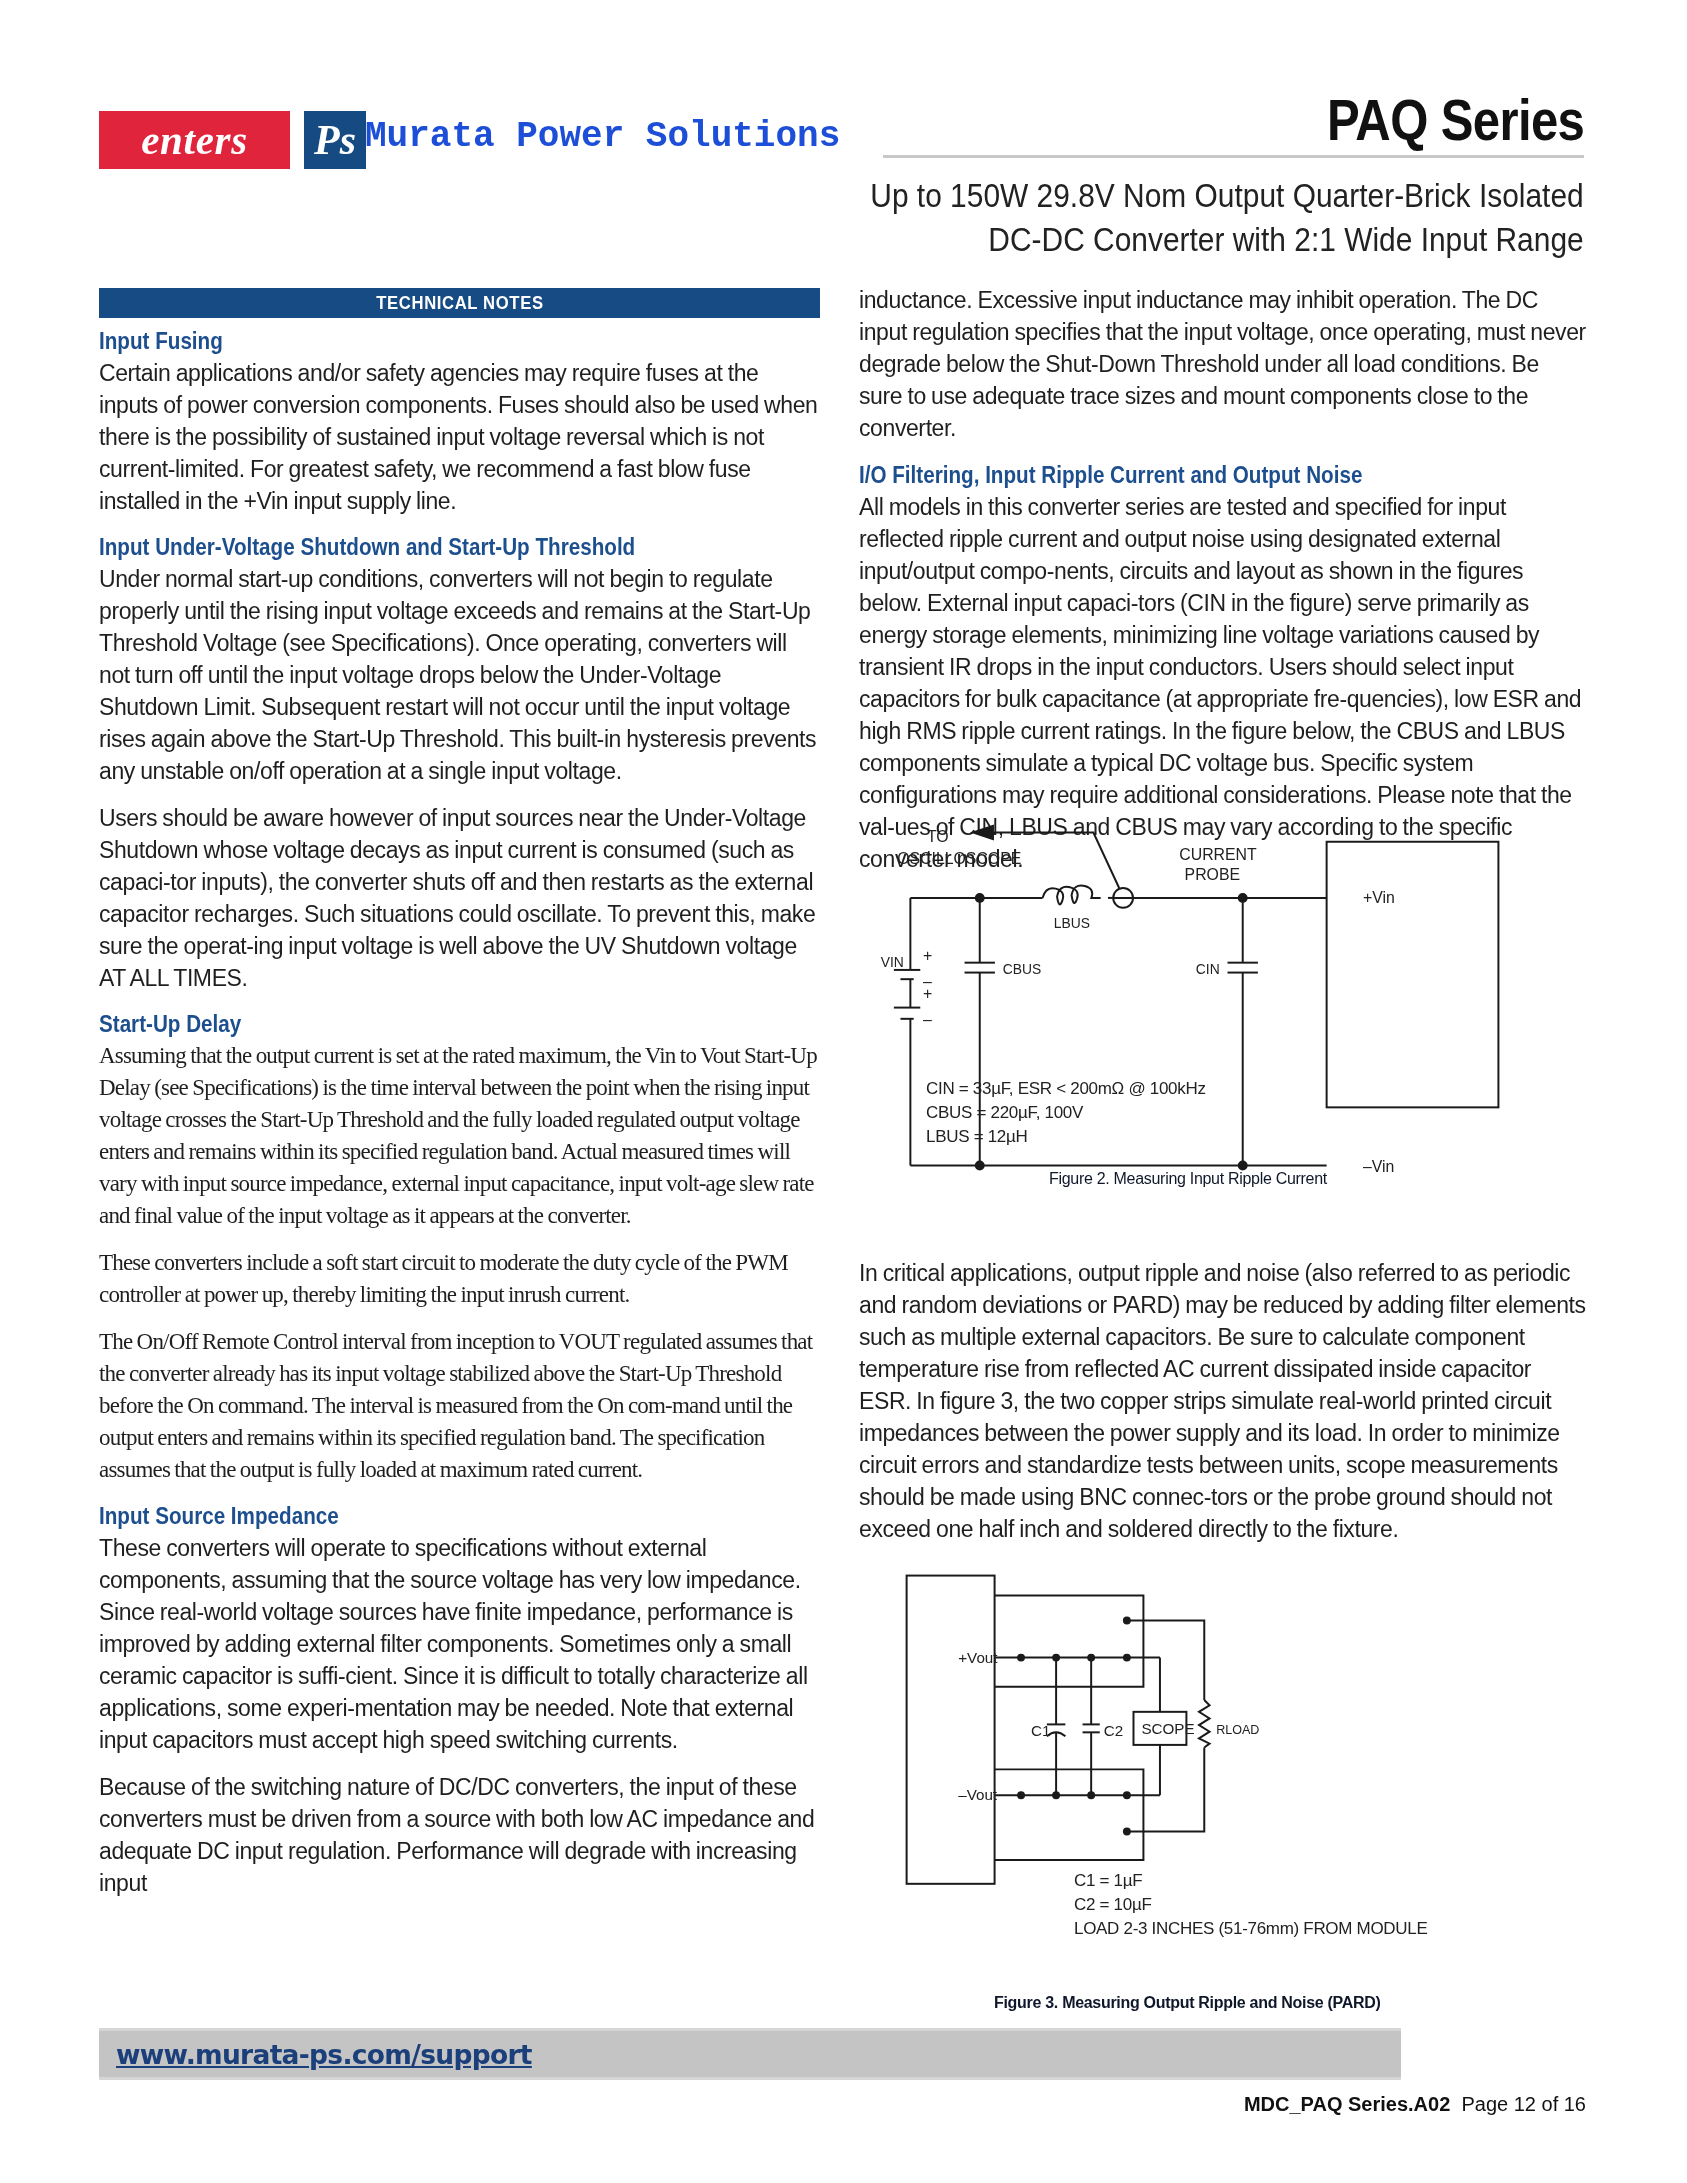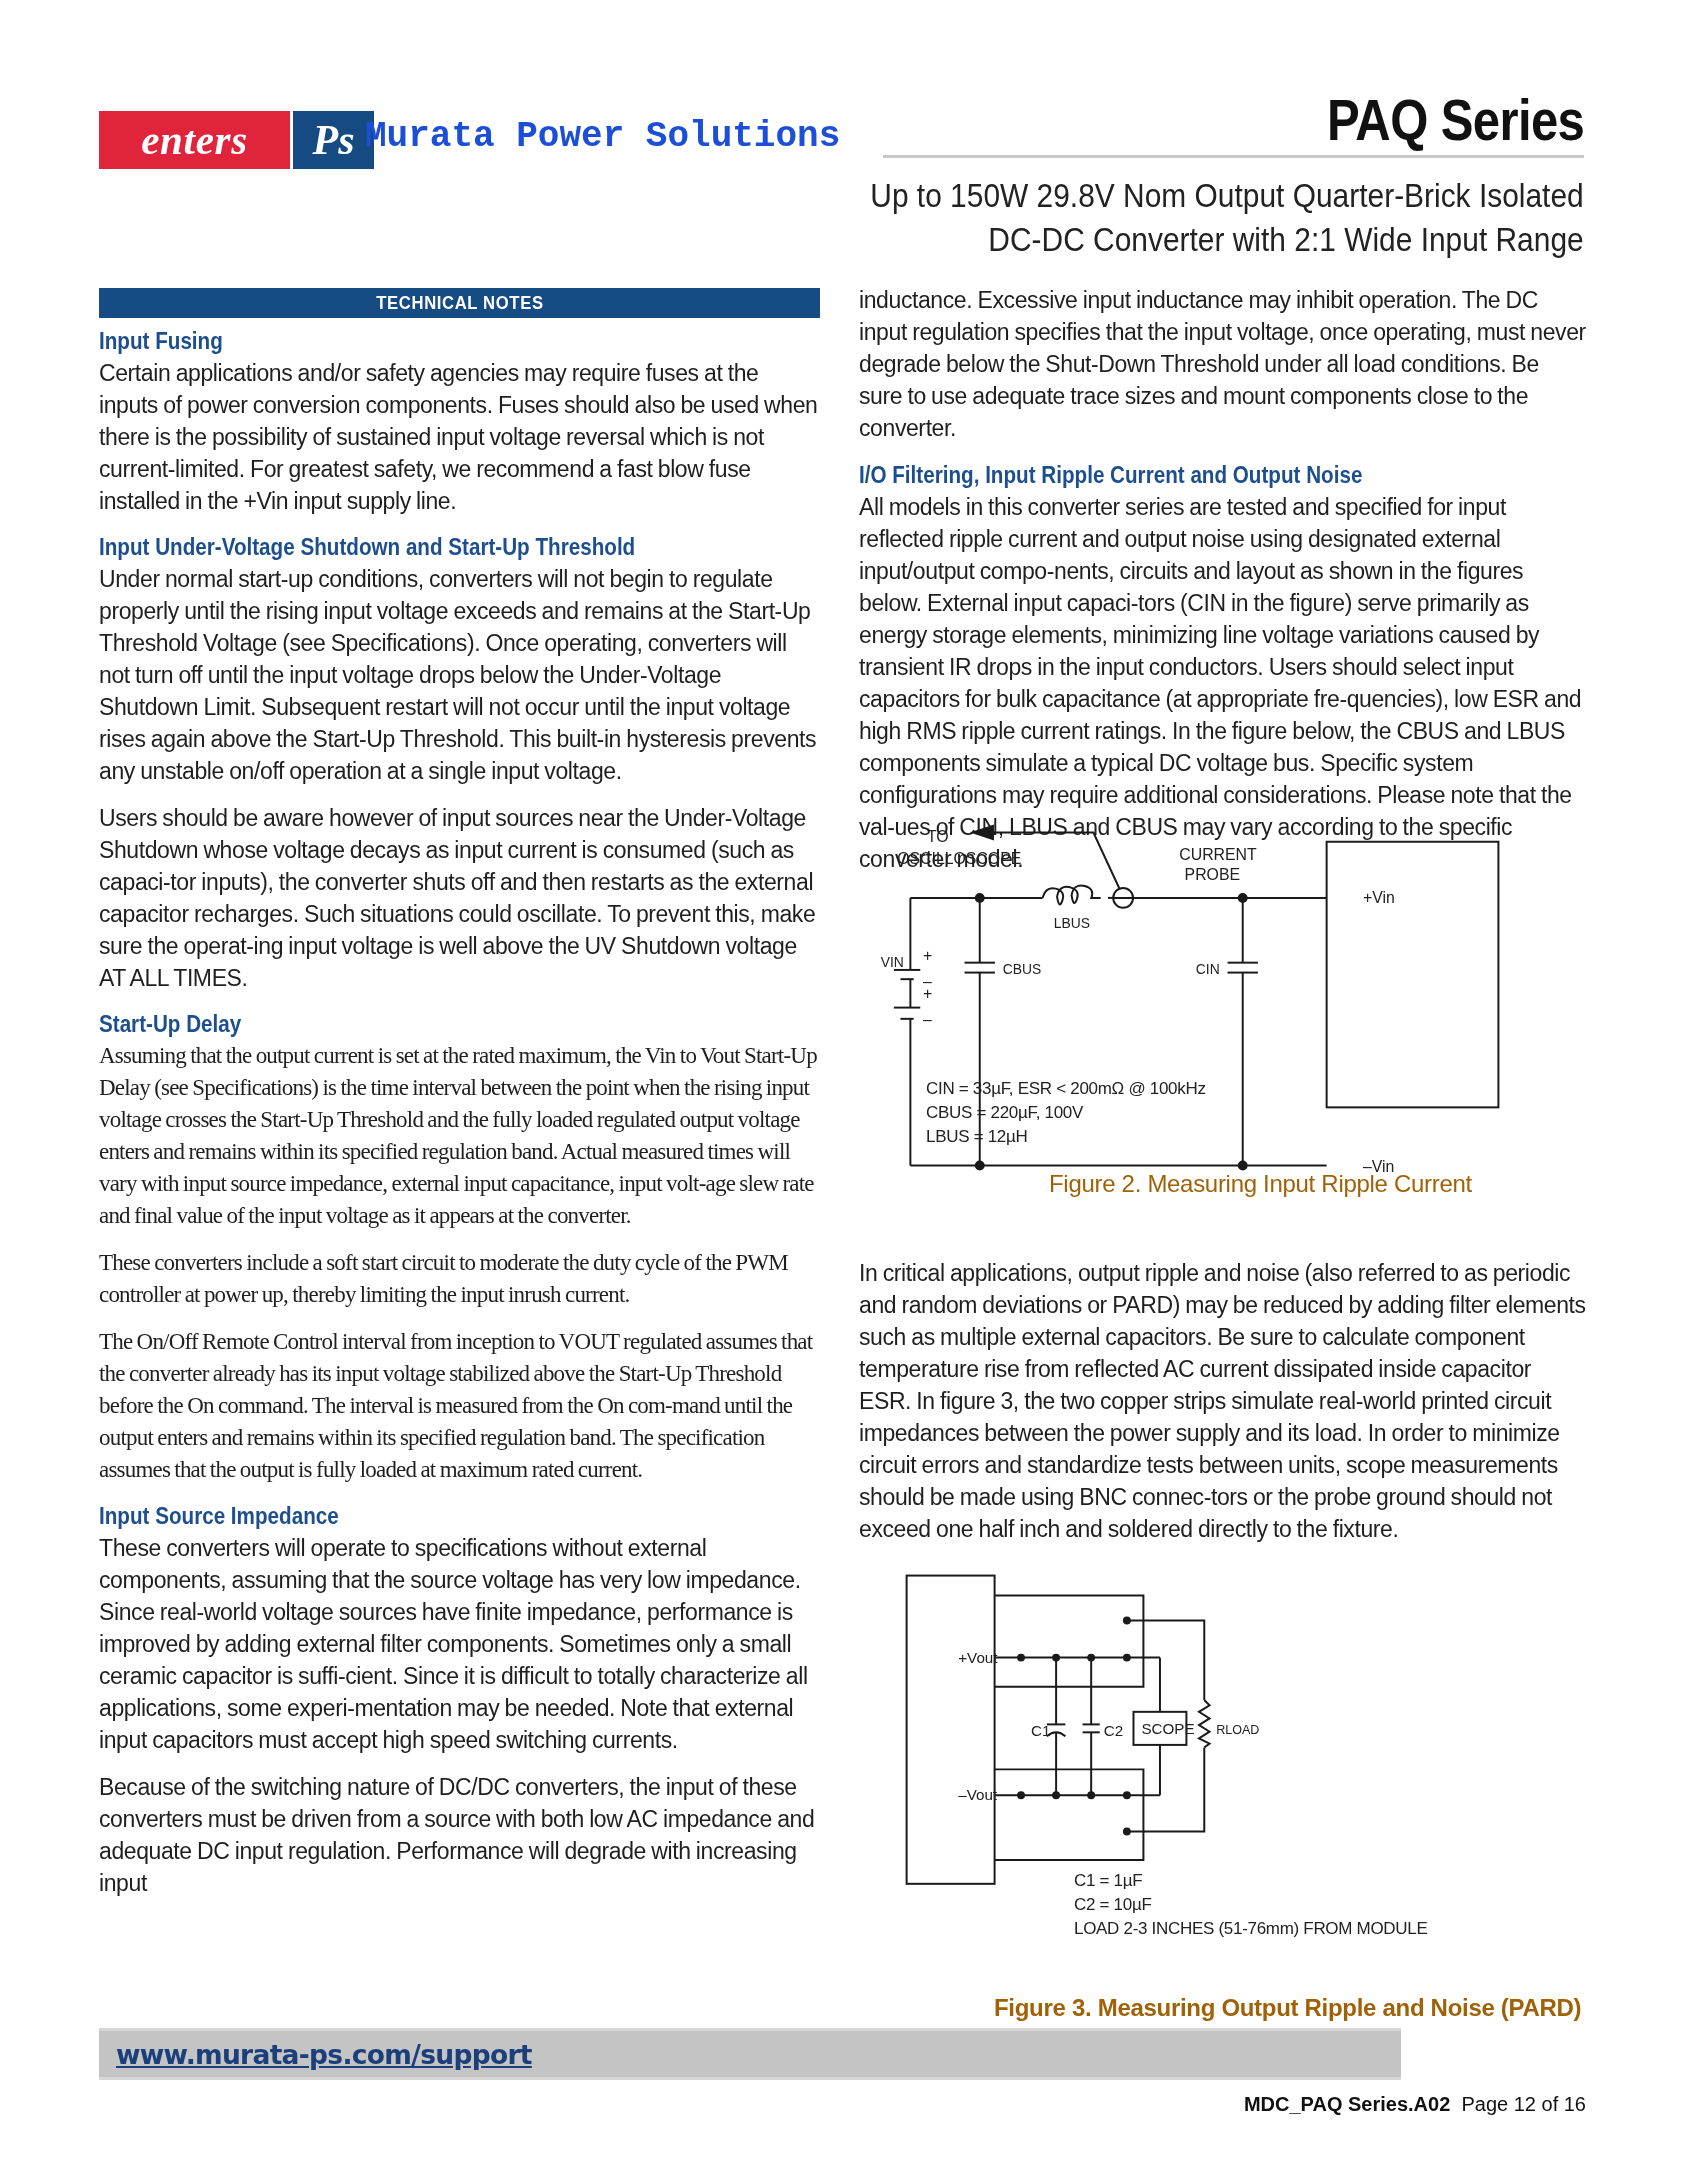--- a/index.html
+++ b/index.html
@@ -4,21 +4,21 @@
 <style>
   html, body { margin:0; padding:0; background:#ffffff; }
   body { width:1687px; height:2183px; position:relative; overflow:hidden;
          font-family:"Liberation Sans", sans-serif; color:#1a1a1a; }
 
   
   .logo-red { position:absolute; left:99px; top:111px; width:191px; height:58px;
               background:#e0243c; display:flex; align-items:center; justify-content:center; }
   .logo-red span { font-family:"Liberation Serif", serif; font-style:italic; font-weight:bold;
                    color:#ffffff; font-size:41px; letter-spacing:0.7px; }
-  .logo-blue { position:absolute; left:293px; top:111px; width:81px; height:58px;
+  .logo-blue { position:absolute; left:304px; top:111px; width:62px; height:58px;
                background:#164a82; display:flex; align-items:center; justify-content:center; }
   .logo-blue span { font-family:"Liberation Serif", serif; font-style:italic; font-weight:bold;
                     color:#ffffff; font-size:42px; }
   .brand-name { position:absolute; left:365px; top:116px; font-family:Liberation Mono, monospace;
                 font-weight:bold; font-size:36px; color:#1d4ed8; letter-spacing:0px; white-space:nowrap; }
   .series-title { position:absolute; right:103px; top:87px; font-family:"Liberation Sans", sans-serif;
                   font-weight:bold; font-size:57px; color:#111; transform:scaleX(0.86); transform-origin:right center;
                   letter-spacing:-0.7px; white-space:nowrap; }
   .header-rule { position:absolute; left:883px; top:155px; width:701px; height:2.6px; background:#c8c8c8; }
   .subtitle { position:absolute; right:103px; top:173px; text-align:right; font-size:34px; line-height:44px;
@@ -35,21 +35,21 @@
        transform:scaleX(0.86); transform-origin:left center; white-space:nowrap; }
   p { margin:0 0 14.6px 0; font-size:23px; line-height:32px; color:#1f1f1f;
       letter-spacing:-0.4px; word-spacing:-0.7px; }
   .narrow p { letter-spacing:-0.8px;font-family:Liberation Serif, serif; }
   .sec { margin-bottom:8px; }
 
   
   .fig2 { position:absolute; left:880px; top:814px; width:662px; height:404px; }
   .fig3 { position:absolute; left:900px; top:1561px; width:635px; height:344px; }
   .fig-note { position:absolute; font-size:17px; line-height:24px; color:#222; letter-spacing:-0.3px; }
-  .fig-caption { position:absolute; font-size:24px; color:#a16207; white-space:nowrap; letter-spacing:-0.3px; }
+  .fig-caption { position:absolute; font-size:16px; color:#0f172a; white-space:nowrap; letter-spacing:-0.3px; }
   .fig-caption.bold { font-weight:bold;margin-top:8px; }
   svg text { font-family:"Liberation Sans", sans-serif; fill:#222; }
 
   
   .footer-bar { position:absolute; left:99px; top:2028px; width:1302px; height:52px; background:#c4c4c4;
                 border-top:3.3px solid #d6d6d6; border-bottom:3.3px solid #d6d6d6; box-sizing:border-box;
                 display:flex; align-items:center; }
   .footer-link { margin-left:17px; color:#1b3f7a; font-weight:bold; font-size:26.5px; text-decoration:underline;
                  font-family:"DejaVu Sans", sans-serif; letter-spacing:-0.7px; }
   .footer-doc { position:absolute; right:101px; top:2093px; font-size:20px; color:#111; white-space:nowrap; }

